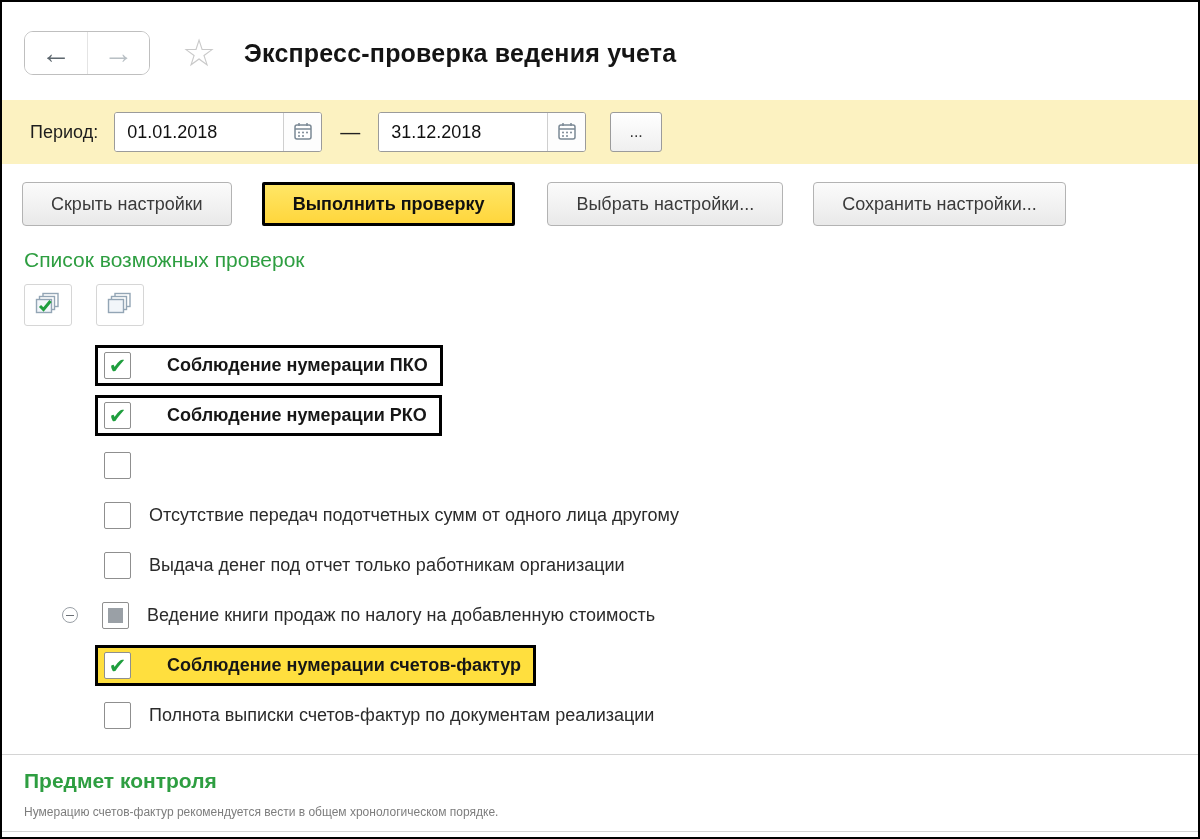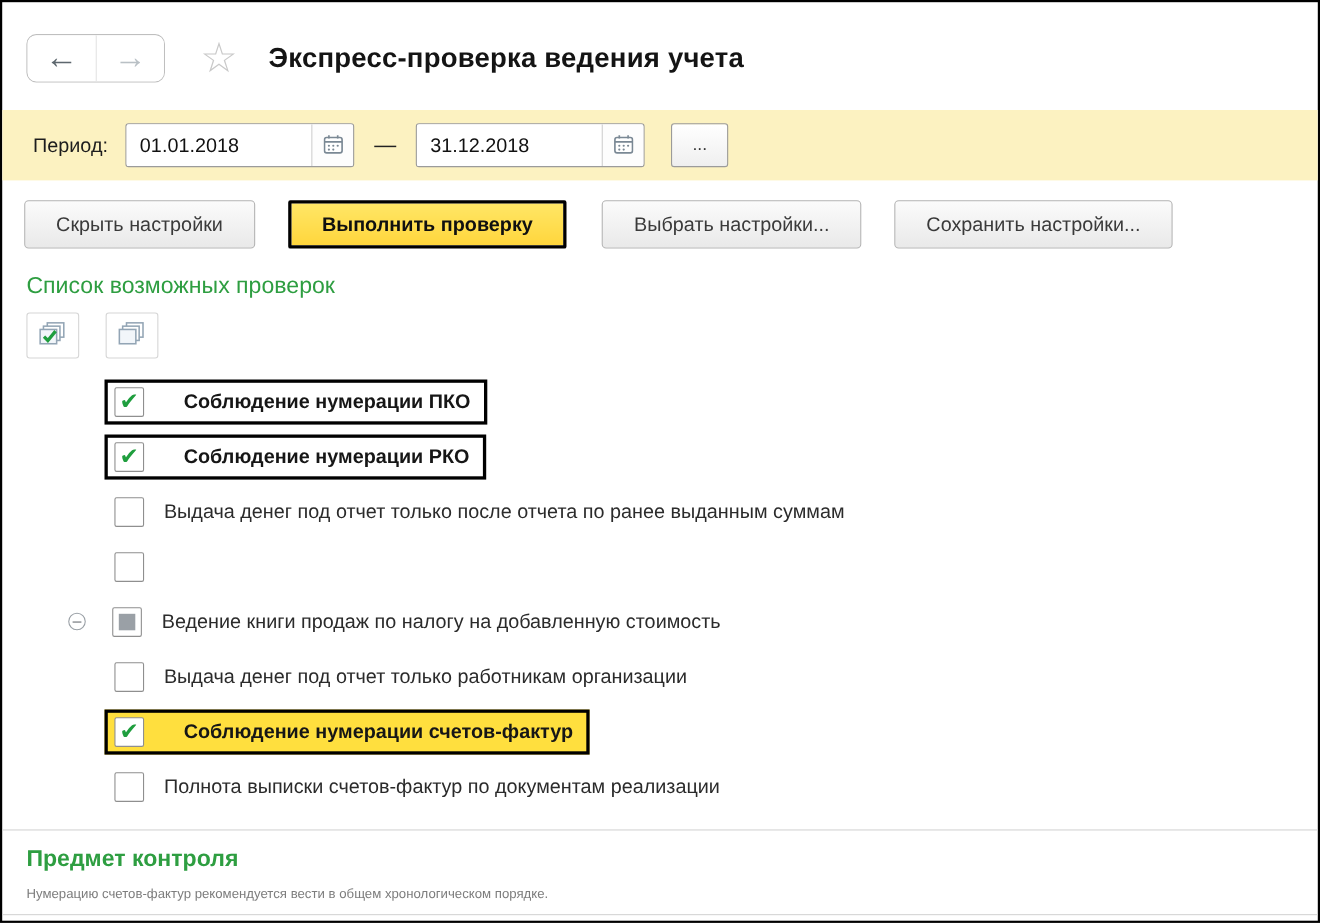--- a/index.html
+++ b/index.html
@@ -334,42 +334,42 @@
       </div>
       <div class="check-row-wrap">
         <div class="check-row highlighted bold">
           <span class="checkbox checked"></span>
           <span class="check-label">Соблюдение нумерации РКО</span>
         </div>
       </div>
       <div class="check-row-wrap">
         <div class="check-row leaf">
           <span class="checkbox"></span>
-          <span class="check-label">Выдача денег под отчет только после отчета по ранее выданным суммам</span>
         </div>
       </div>
       <div class="check-row-wrap">
         <div class="check-row leaf">
           <span class="checkbox"></span>
+          <span class="check-label">Отсутствие передач подотчетных сумм от одного лица другому</span>
+        </div>
+      </div>
+      <div class="check-row-wrap">
+        <div class="check-row leaf">
+          <span class="checkbox"></span>
+          <span class="check-label">Выдача денег под отчет только работникам организации</span>
         </div>
       </div>
       <div class="check-row-wrap">
         <div class="check-row tree-node">
           <span class="expander"></span>
           <span class="checkbox partial"></span>
           <span class="check-label">Ведение книги продаж по налогу на добавленную стоимость</span>
         </div>
       </div>
       <div class="check-row-wrap">
-        <div class="check-row leaf">
-          <span class="checkbox"></span>
-          <span class="check-label">Выдача денег под отчет только работникам организации</span>
-        </div>
-      </div>
-      <div class="check-row-wrap">
         <div class="check-row highlighted selected bold">
           <span class="checkbox checked"></span>
           <span class="check-label">Соблюдение нумерации счетов-фактур</span>
         </div>
       </div>
       <div class="check-row-wrap">
         <div class="check-row leaf">
           <span class="checkbox"></span>
           <span class="check-label">Полнота выписки счетов-фактур по документам реализации</span>
         </div>

